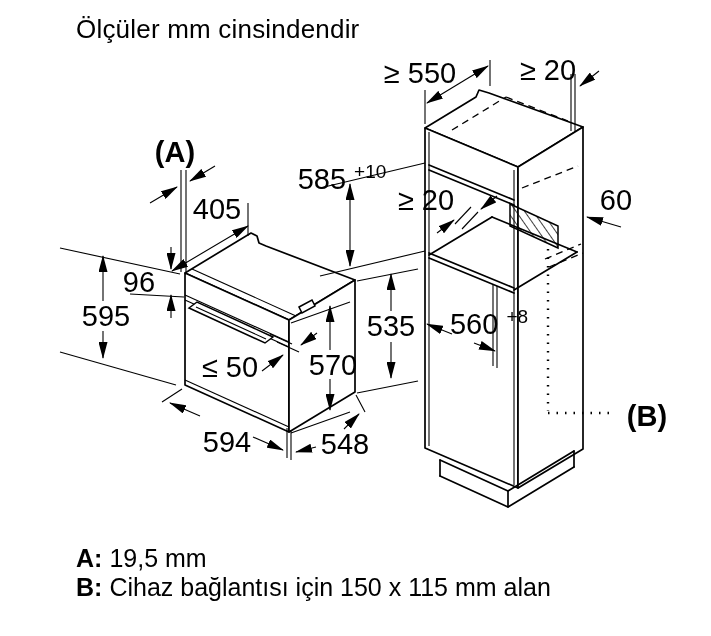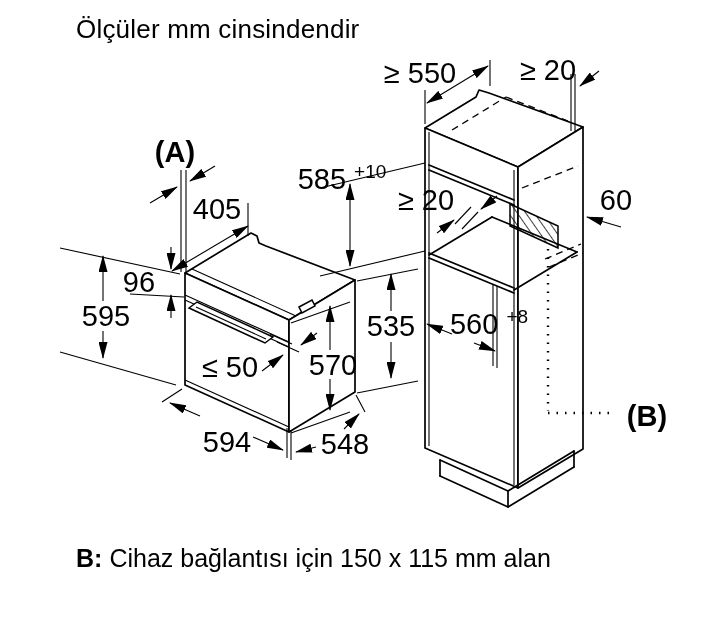--- a/index.html
+++ b/index.html
@@ -214,17 +214,20 @@
       <g>
         <path class="dot" d="M548,249 L548,411"></path>
         <path class="dot" d="M548,413 L616,413"></path>
         <text class="dimtxt boldtxt" x="647" y="426" text-anchor="middle">(B)</text>
       </g>
     </g>
   </svg>
 
   <div class="notes">
     <div>
+      <b>A:</b><span>19,5 mm</span>
+    </div>
+    <div>
       <b>B:</b><span>Cihaz bağlantısı için 150 x 115 mm alan</span>
     </div>
   </div>
 
 </div>
 
 </body></html>

